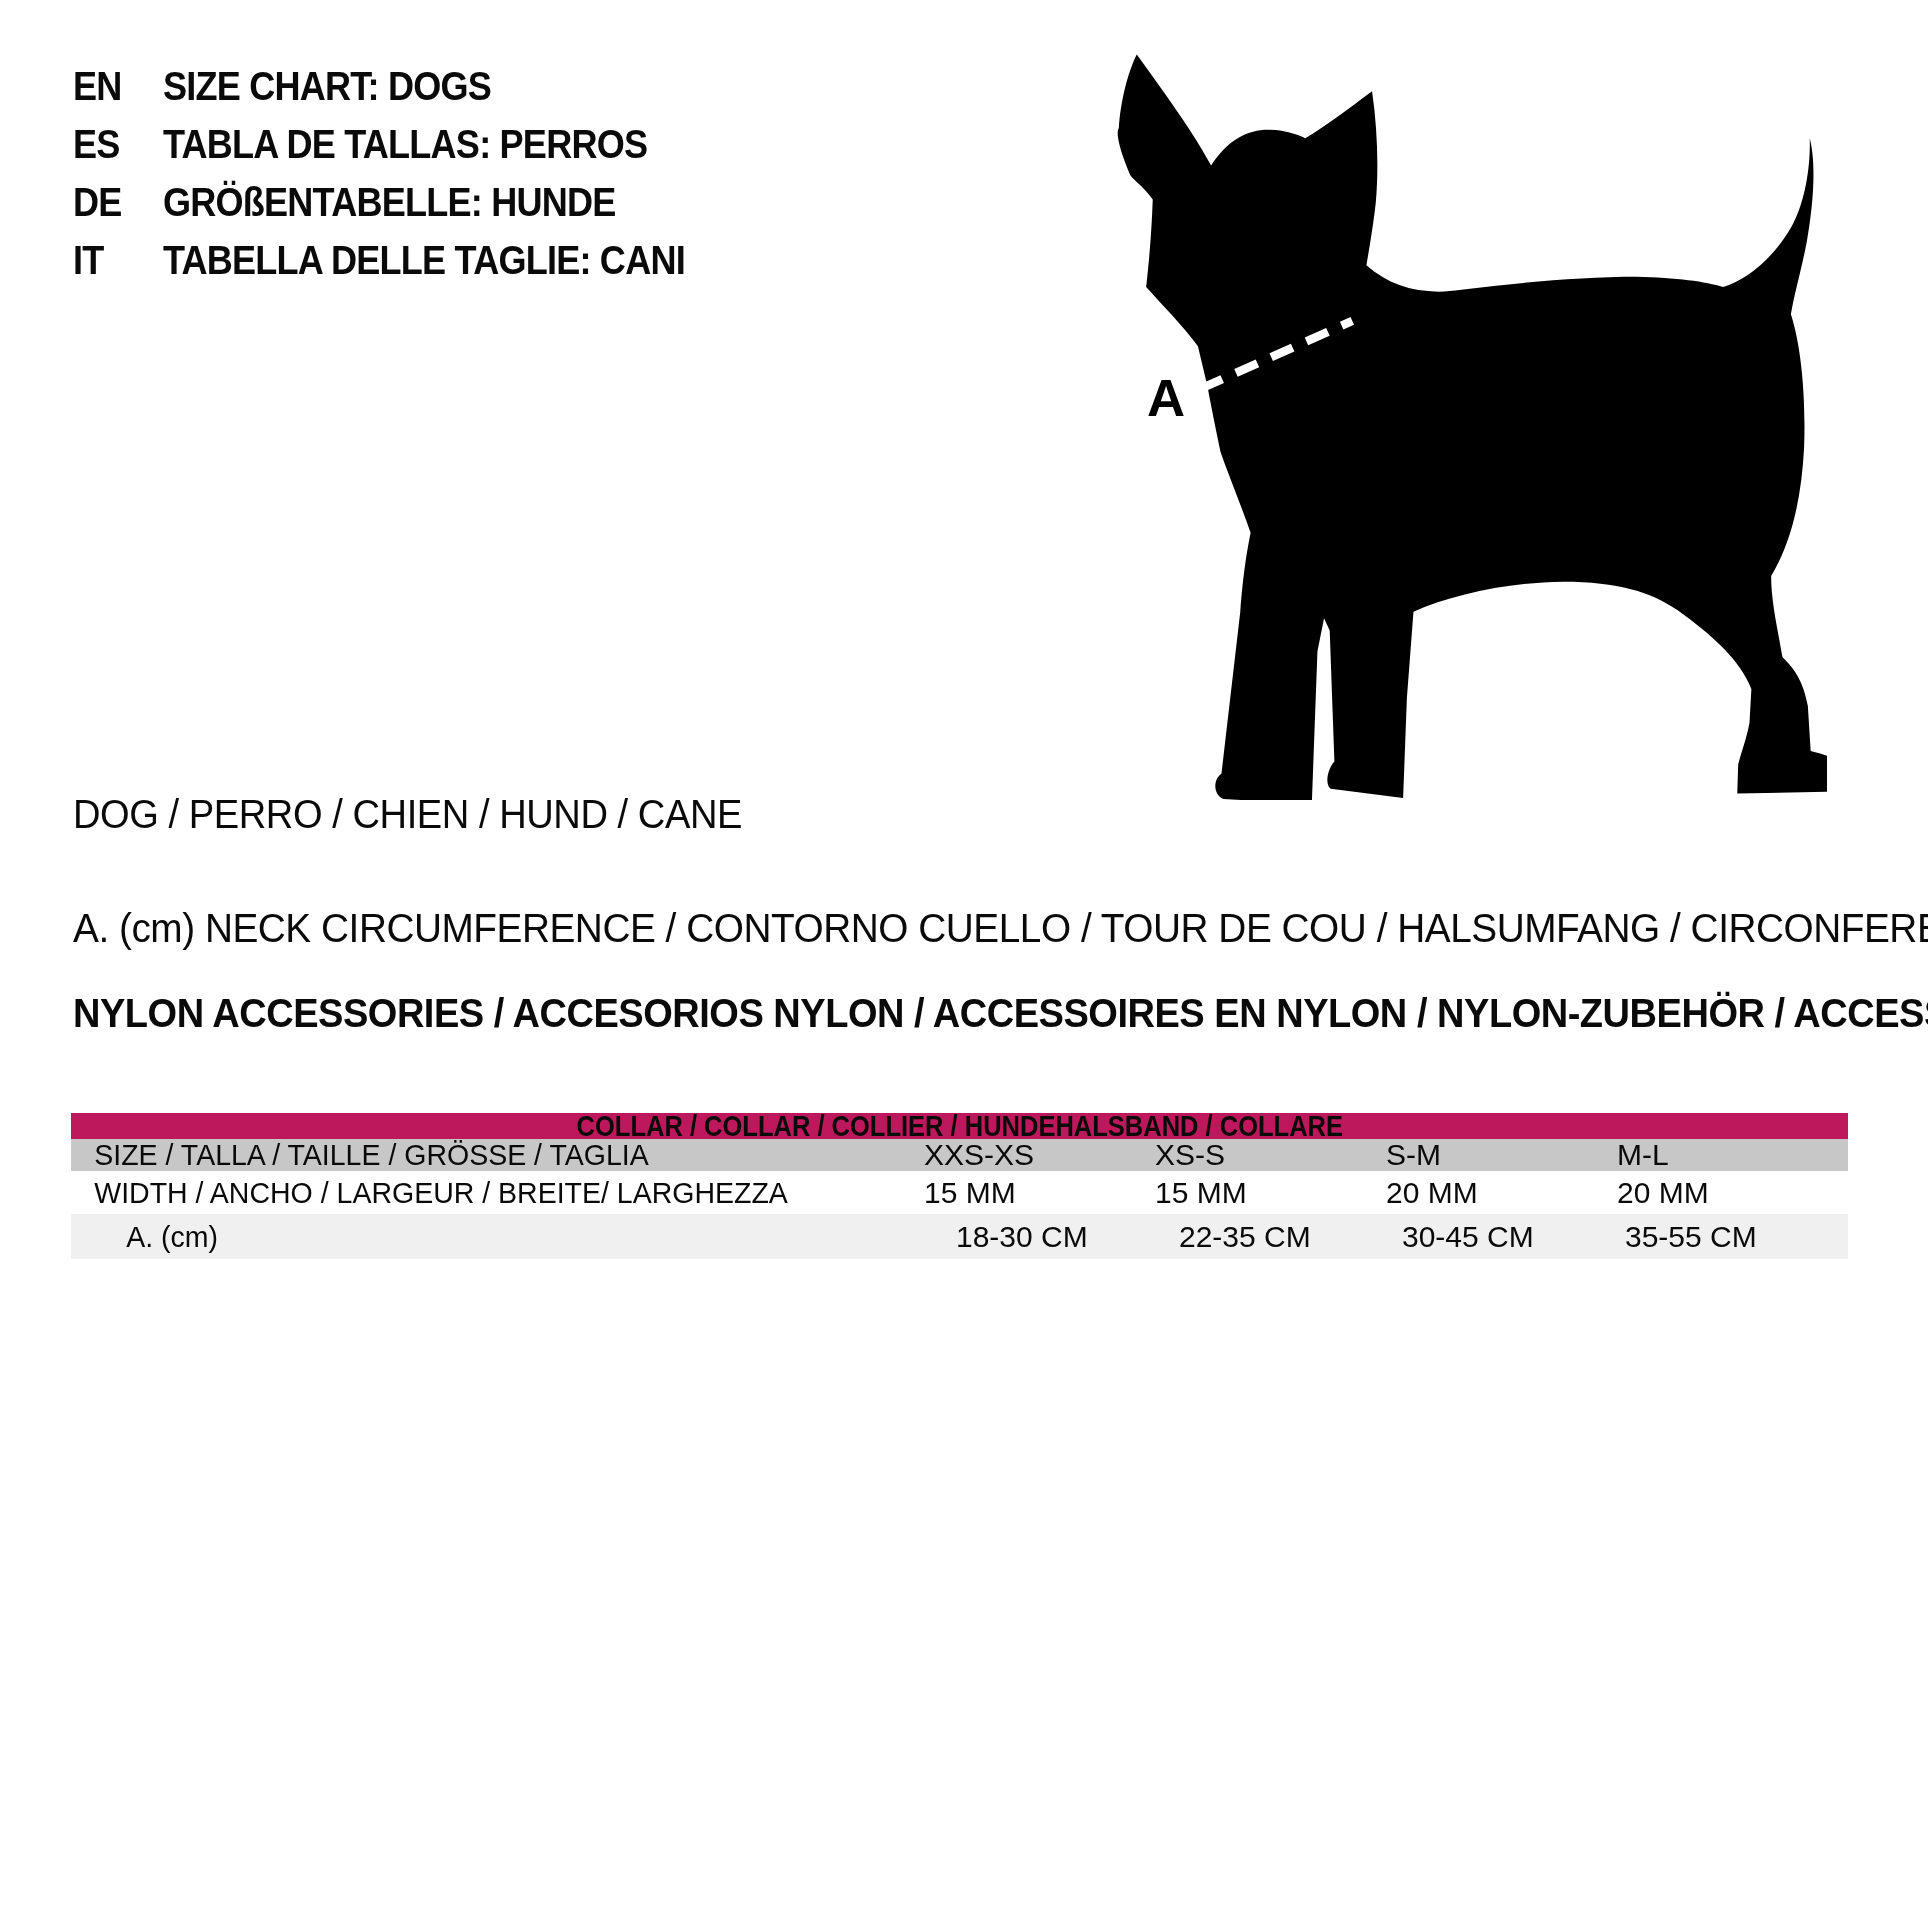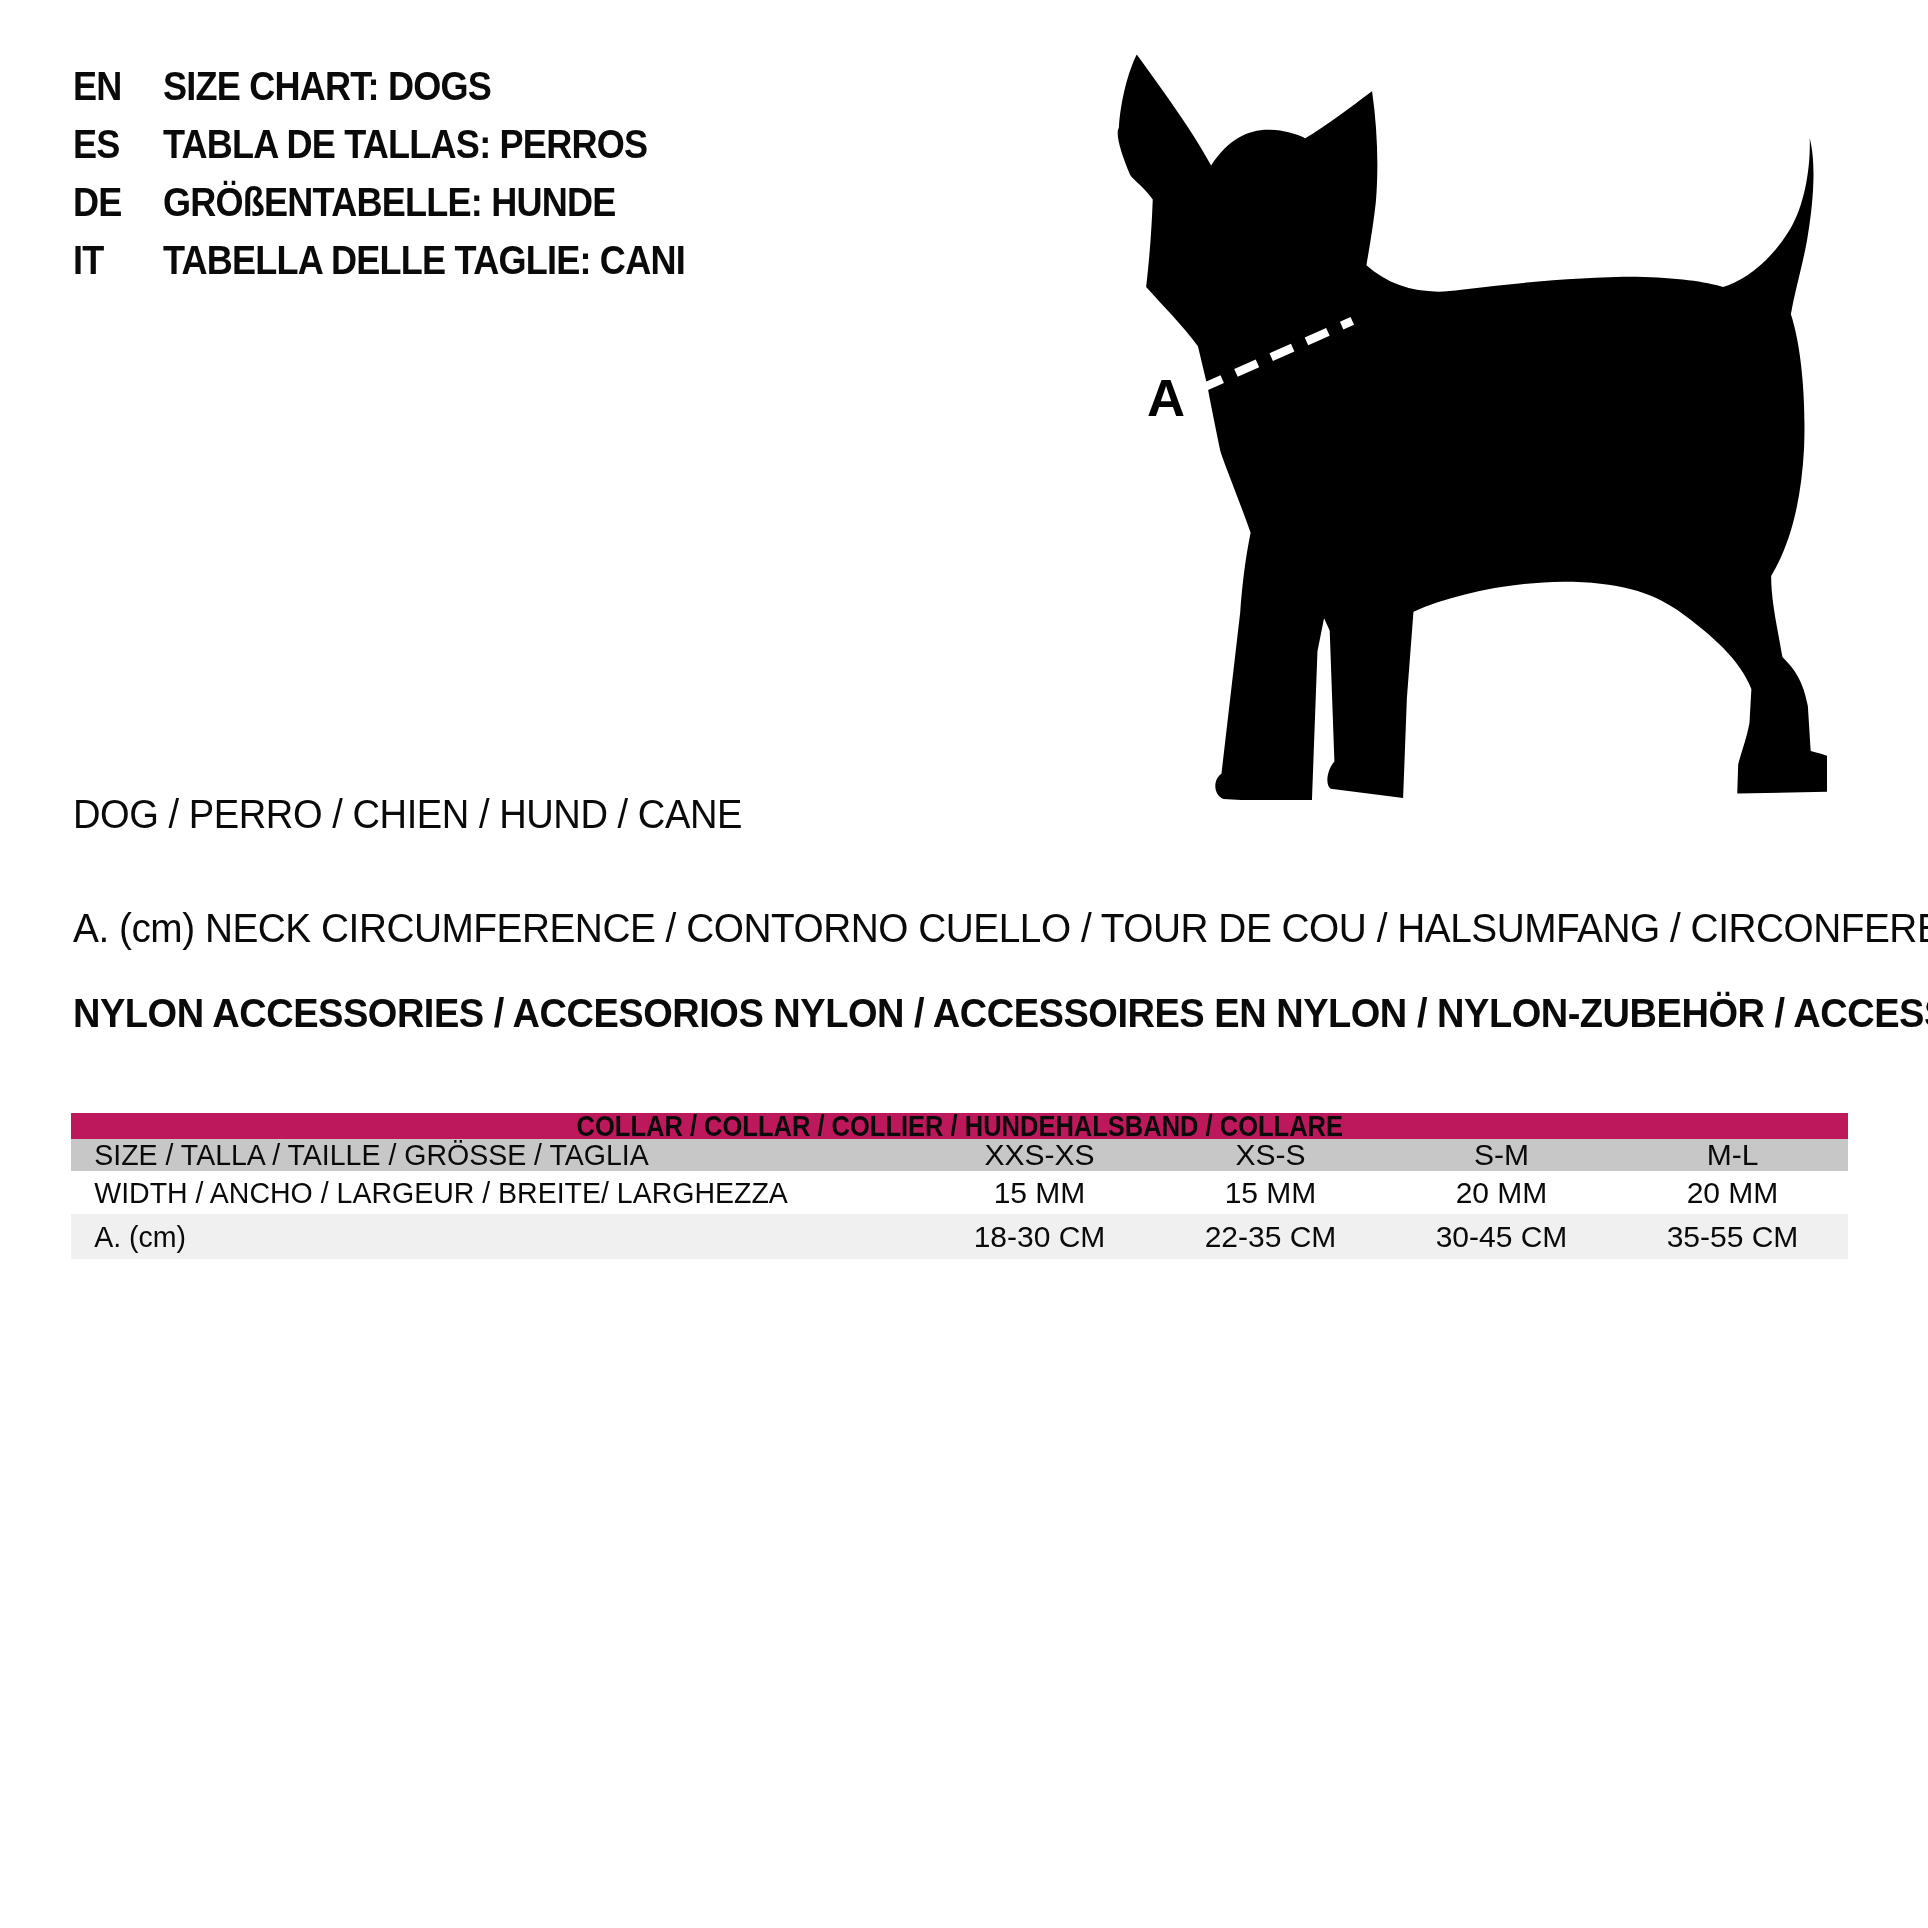--- a/index.html
+++ b/index.html
@@ -29,24 +29,24 @@
                transform:scaleX(0.95);transform-origin:left center;letter-spacing:-0.5px;}
 
   
   .size-table{position:absolute;left:71px;top:1113px;width:1777px;}
   .t-row{display:flex;align-items:center;}
   .t-title{height:26px;justify-content:center;background:#be185d;}
   .t-title span{display:inline-block;font-size:30px;font-weight:700;white-space:nowrap;
                 transform:scaleX(0.85);transform-origin:center center;}
   .t-size{height:32px;background:#C7C7C8;}
   .t-width{height:43px;background:#ffffff;}
-  .t-acm{height:45px;background:#F0F0F0;}
+  .t-acm{height:45px;background:#F0F0F0;padding-left:32px;}
   .t-label{flex:0 0 853px;padding-left:24.5px;box-sizing:border-box;font-size:30px;
            white-space:nowrap;transform:scaleX(0.95);transform-origin:left center;}
-  .t-val{flex:1 1 0;text-align:center;font-size:30px;white-space:nowrap;}
+  .t-val{flex:1 1 0;font-size:30px;white-space:nowrap;}
 </style>
 </head>
 <body>
 
 <div class="page">
 
   <div class="langs">
     <div class="lang-row">
       <span class="lang-code">EN</span>
       <span class="lang-label">SIZE CHART: DOGS</span>

